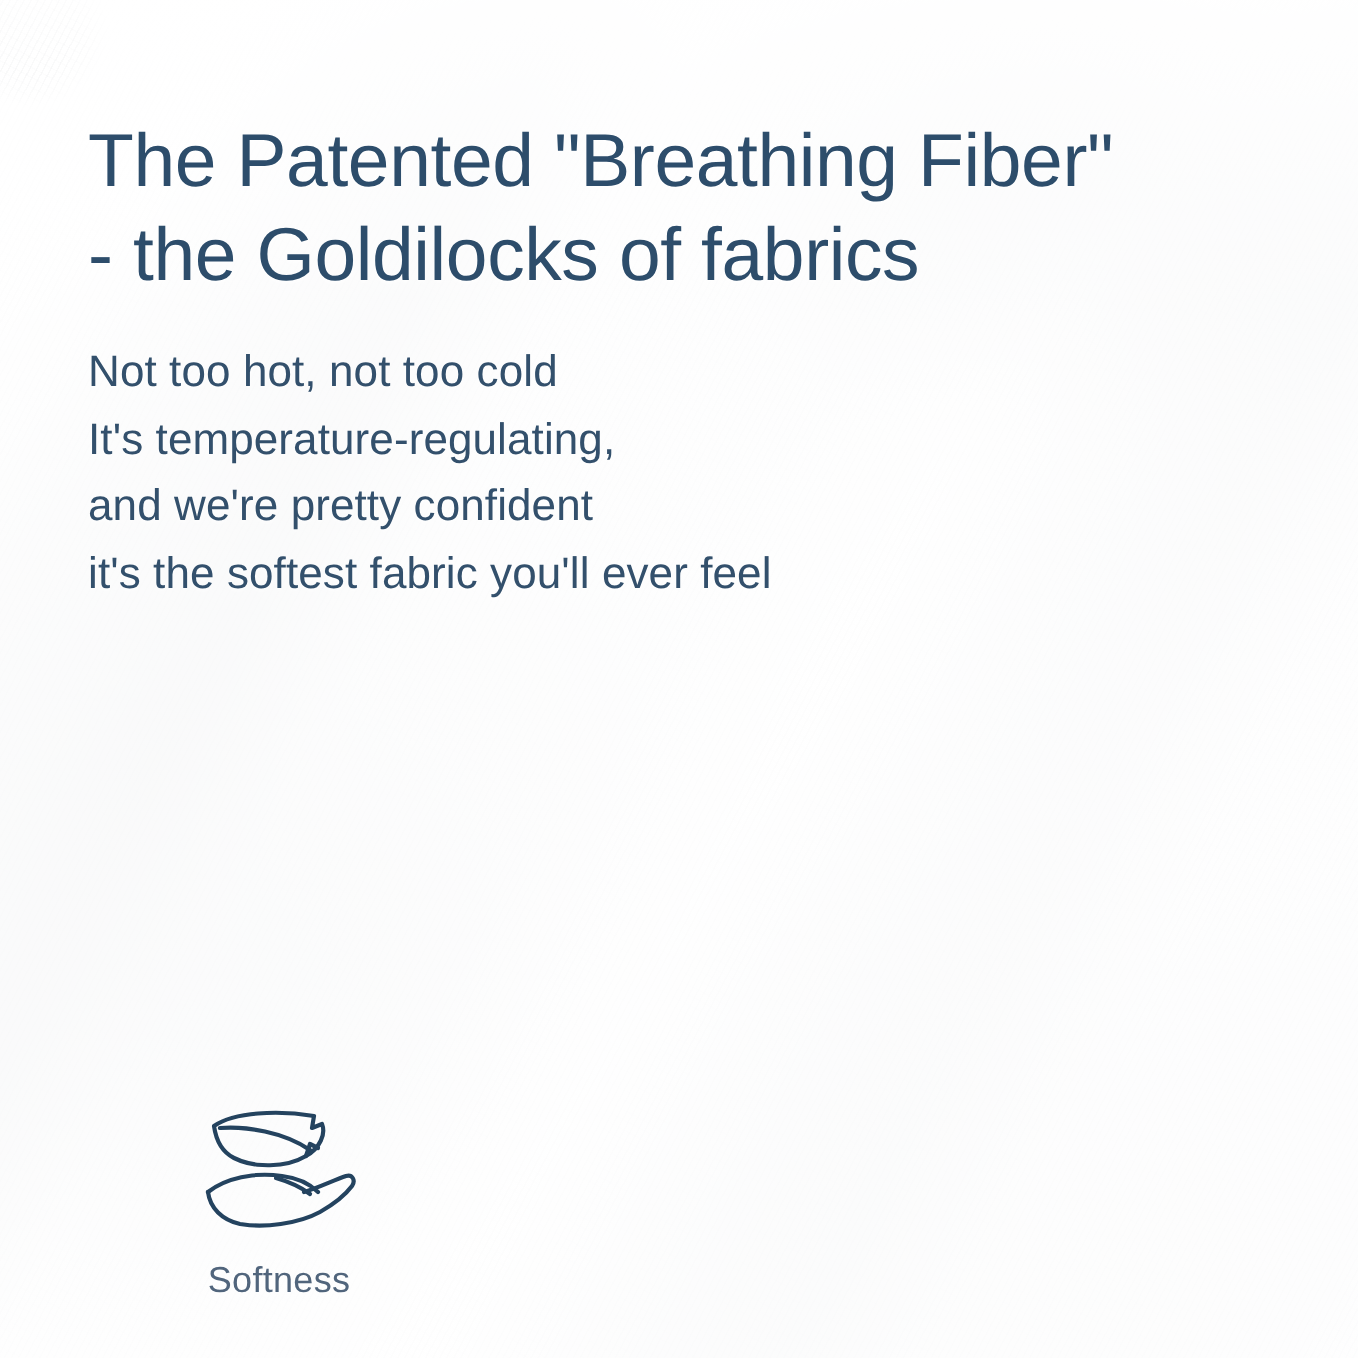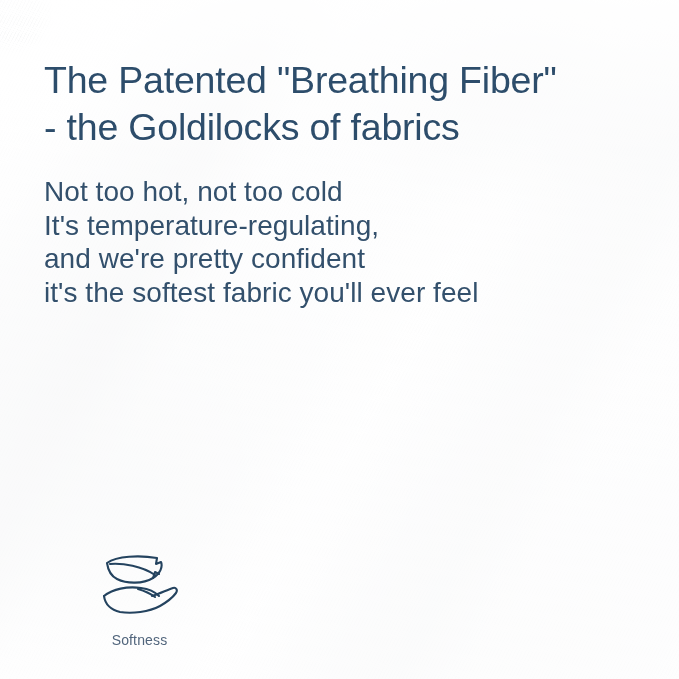--- a/index.html
+++ b/index.html
@@ -141,21 +141,21 @@
     white-space: pre-line;
     text-shadow: 0 1px 2px rgba(255,255,255,0.85);
   }
 
   .subcopy {
     position: absolute;
     left: 44px;
     top: 147px;
     width: 560px;
     color: #33506c;
-    font-size: 28px;
+    font-size: 22px;
     line-height: 33.5px;
     font-weight: 400;
     letter-spacing: 0.05px;
     white-space: pre-line;
     text-shadow: 0 1px 2px rgba(255,255,255,0.8);
   }
 
   
   .features {
     position: absolute;
@@ -182,21 +182,21 @@
   }
 
   .feature-icon svg {
     display: block;
     filter: drop-shadow(0 1px 1px rgba(255,255,255,0.7));
   }
 
   .feature-label {
     margin-top: 14px;
     color: #51657c;
-    font-size: 14px;
+    font-size: 18px;
     line-height: 18px;
     letter-spacing: 0.15px;
     text-shadow: 0 1px 2px rgba(255,255,255,0.85);
   }
 </style>
 </head>
 <body>
 
 <div class="canvas">
 

